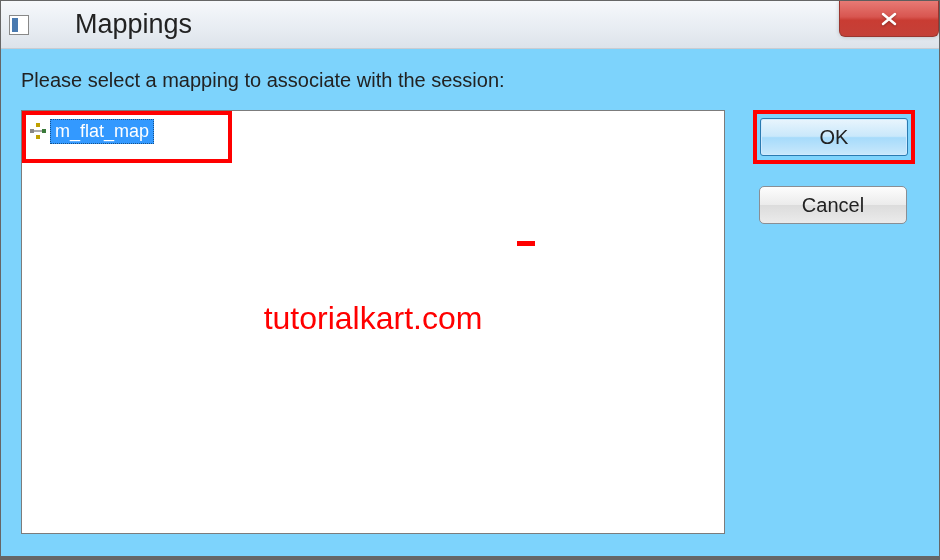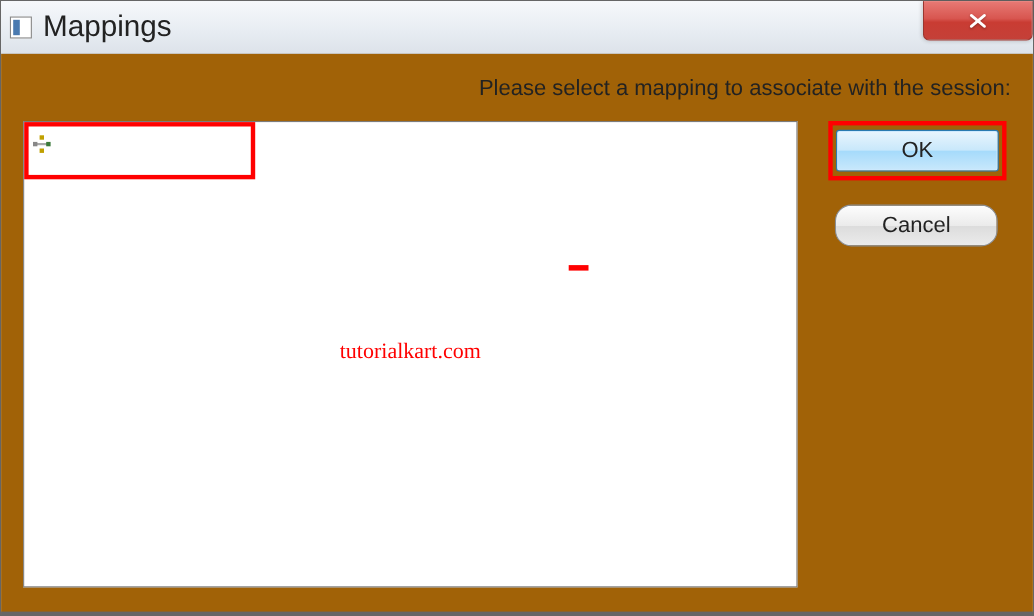--- a/index.html
+++ b/index.html
@@ -18,20 +18,21 @@
       position: relative;
     }
     .titlebar {
       height: 48px;
       background: linear-gradient(to bottom, #f6f8fb 0%, #e7ecf2 60%, #dde3ea 100%);
       border-bottom: 1px solid #c8ccd2;
       display: flex;
       align-items: center;
       padding: 0 8px;
       position: relative;
+      gap: 36px;
     }
     .titlebar-icon {
       width: 20px;
       height: 20px;
       margin-right: 10px;
       background: #fff;
       border: 1px solid #888;
       position: relative;
     }
     .titlebar-icon::before {
@@ -64,23 +65,22 @@
       cursor: pointer;
       box-shadow: 0 0 4px rgba(0,0,0,0.2);
     }
     .close-button svg { filter: drop-shadow(0 1px 1px rgba(0,0,0,0.3)); }
     .client-area {
       position: absolute;
       top: 48px;
       left: 0;
       right: 0;
       bottom: 0;
-      background: #a16207;
+      background: #7dd3fc;
       padding: 20px 20px 18px 20px;
-      text-align: right;
     }
     .instruction {
       font-size: 20px;
       color: #222;
       margin-bottom: 18px;
     }
     .content-row {
       display: flex;
       gap: 34px;
       align-items: flex-start;
@@ -133,23 +133,23 @@
       font-size: 18px;
       padding: 1px 4px;
       border: 1px dotted #15518a;
       font-family: "Segoe UI", sans-serif;
     }
     .watermark {
       position: absolute;
       left: 50%;
       top: 50%;
       transform: translate(-50%, -60%);
-      font-size: 20px;
+      font-size: 32px;
       color: #ff0000;
-      font-family: Liberation Serif, serif;
+      font-family: Liberation Sans, sans-serif;
       pointer-events: none;
     }
     .red-dash {
       position: absolute;
       left: 495px;
       top: 130px;
       width: 18px;
       height: 5px;
       background: #ff0000;
       pointer-events: none;
@@ -157,21 +157,21 @@
     .button-col {
       width: 160px;
       display: flex;
       flex-direction: column;
       gap: 22px;
     }
     .btn {
       width: 148px;
       height: 38px;
       border: 1px solid #8a8e94;
-      border-radius: 15px;
+      border-radius: 5px;
       background: linear-gradient(to bottom, #fdfdfd 0%, #ebebeb 50%, #dcdcdc 51%, #ebebeb 100%);
       font-size: 20px;
       color: #222;
       cursor: pointer;
       display: flex;
       align-items: center;
       justify-content: center;
       font-family: "Segoe UI", sans-serif;
     }
     .ok-wrapper {
@@ -220,20 +220,21 @@
 
       <div class="listbox">
         <div class="list-item-highlight-box"></div>
         <div class="list-item">
           <span class="mapping-icon">
             <span class="dot d1"></span>
               <span class="dot d2"></span>
               <span class="dot d3"></span>
               <span class="dot d4"></span>
           </span>
+          <span class="list-item-label">m_flat_map</span>
         </div>
         <div class="red-dash"></div>
         <div class="watermark">tutorialkart.com</div>
       </div>
 
       <div class="button-col">
         <div class="ok-wrapper">
           <div class="btn-ok">
             <span>OK</span>
           </div>

